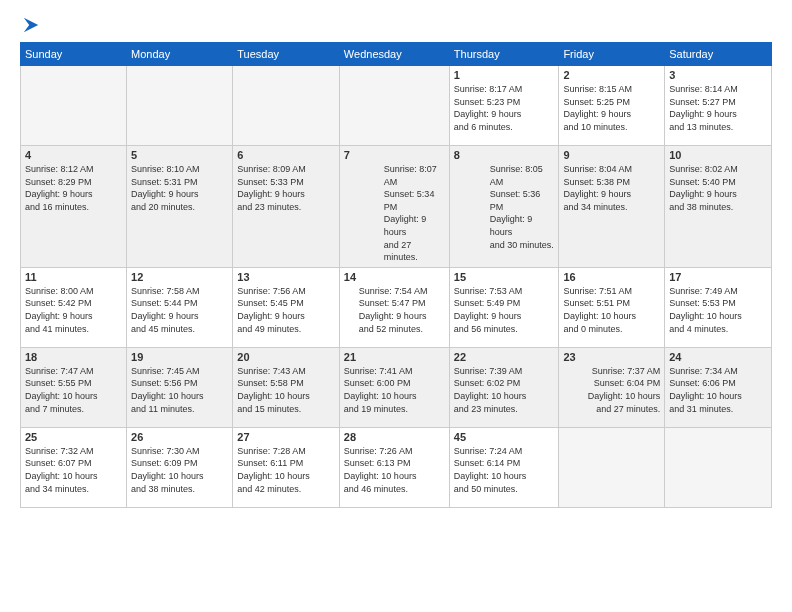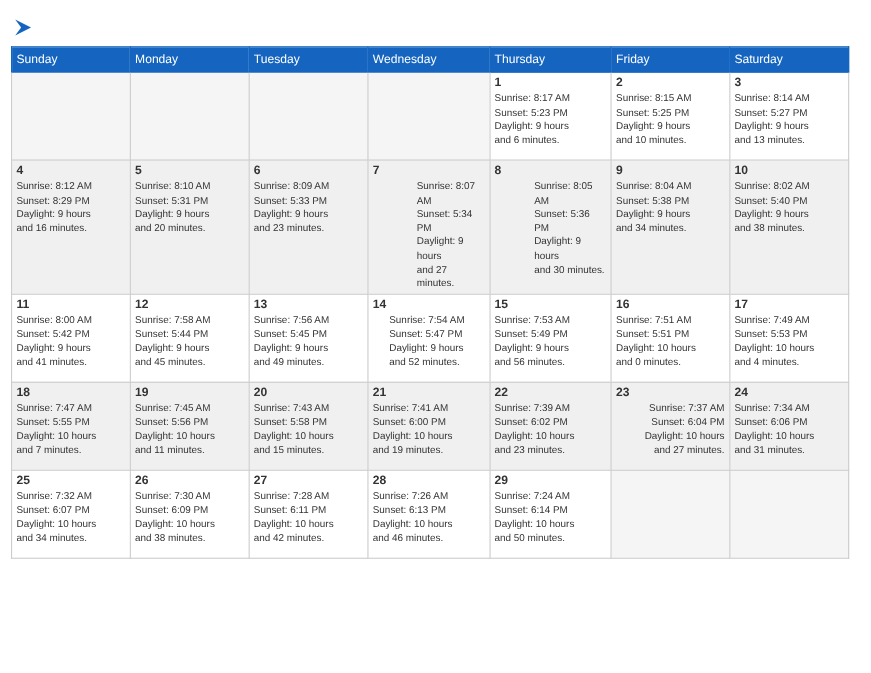--- a/index.html
+++ b/index.html
@@ -5,21 +5,21 @@
     * { margin: 0; padding: 0; box-sizing: border-box; }
     body {
       font-family: Arial, sans-serif;
       background: #fff;
       width: 792px;
       height: 612px;
       overflow: hidden;
     }
     .page {
       width: 792px;
-      padding: 16px 20px 10px 10px;
+      padding: 16px 20px 10px 20px;
     }
     .header {
       display: flex;
       justify-content: space-between;
       align-items: flex-start;
       margin-bottom: 8px;
     }
     .logo {
       display: flex;
       align-items: center;
@@ -321,21 +321,21 @@
 and 42 minutes.</div>
           </td>
           <td>
             <div class="day-number">28</div>
             <div class="day-info" style="white-space: pre-line;">Sunrise: 7:26 AM
 Sunset: 6:13 PM
 Daylight: 10 hours
 and 46 minutes.</div>
           </td>
           <td>
-            <div class="day-number">29</div>
+            <div class="day-number">45</div>
             <div class="day-info" style="white-space: pre-line;">Sunrise: 7:24 AM
 Sunset: 6:14 PM
 Daylight: 10 hours
 and 50 minutes.</div>
           </td>
           <td class="empty"></td>
           <td class="empty"></td>
         </tr>
       </tbody>
   </table>

